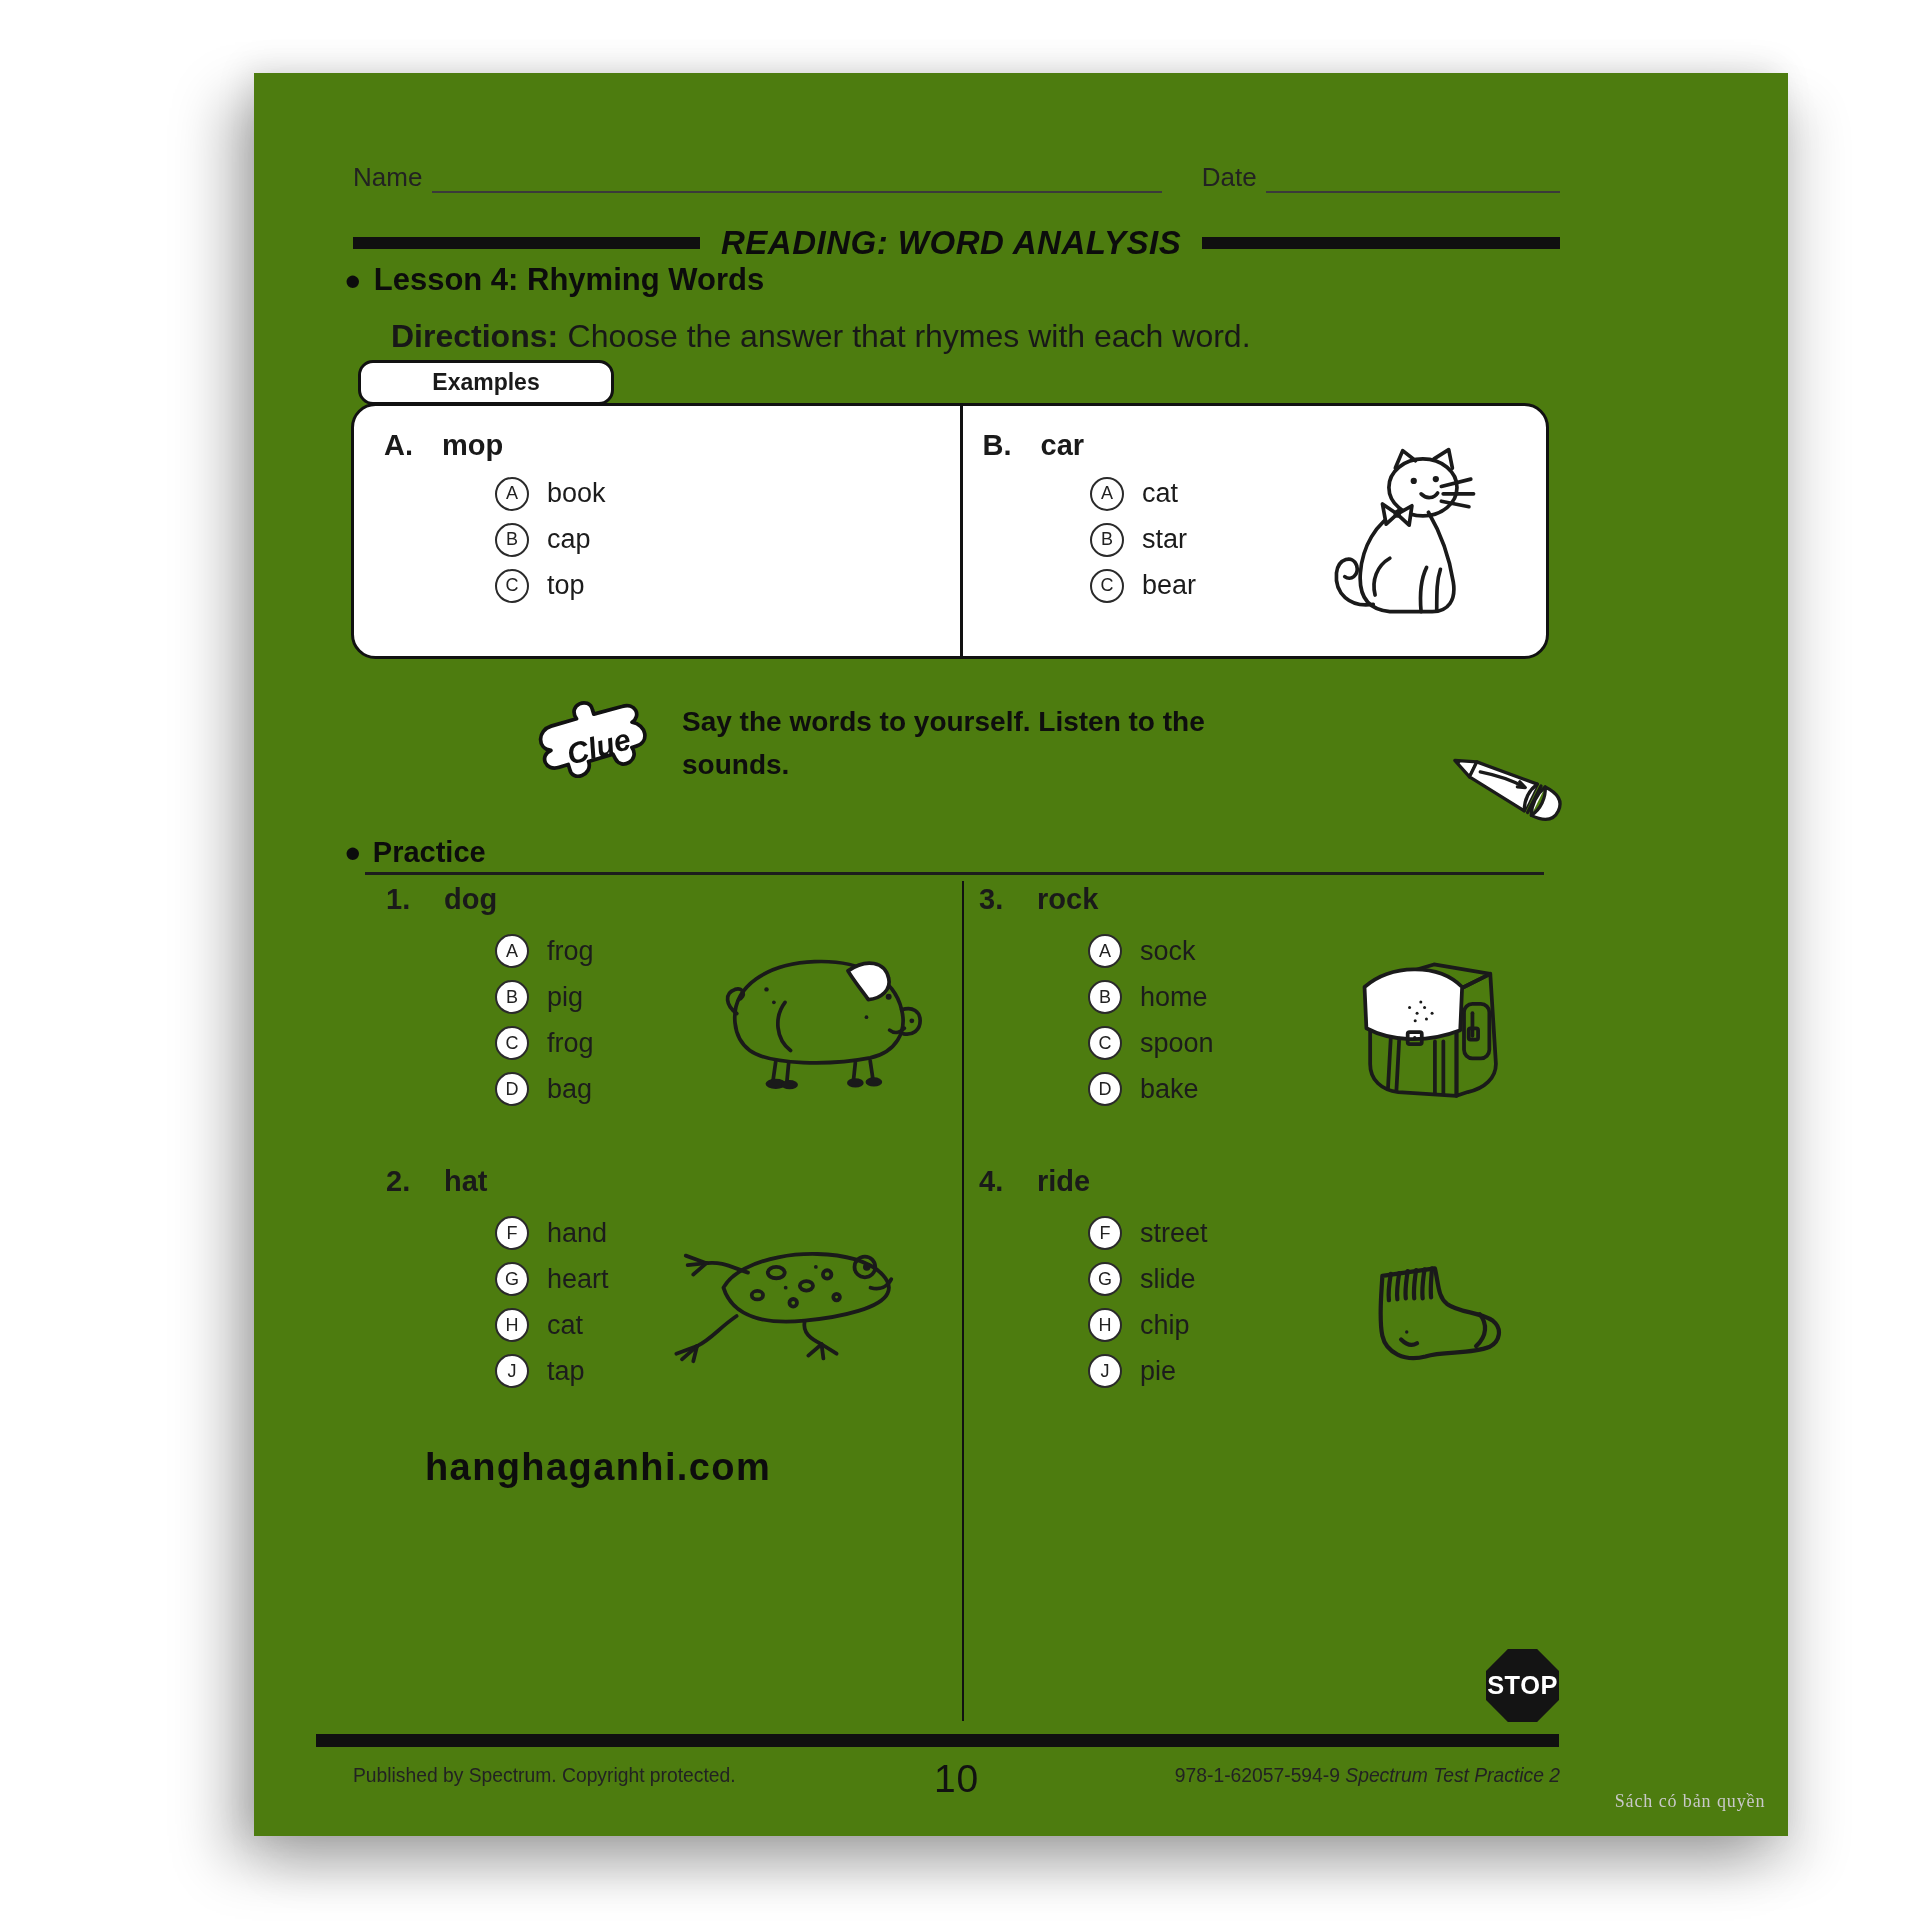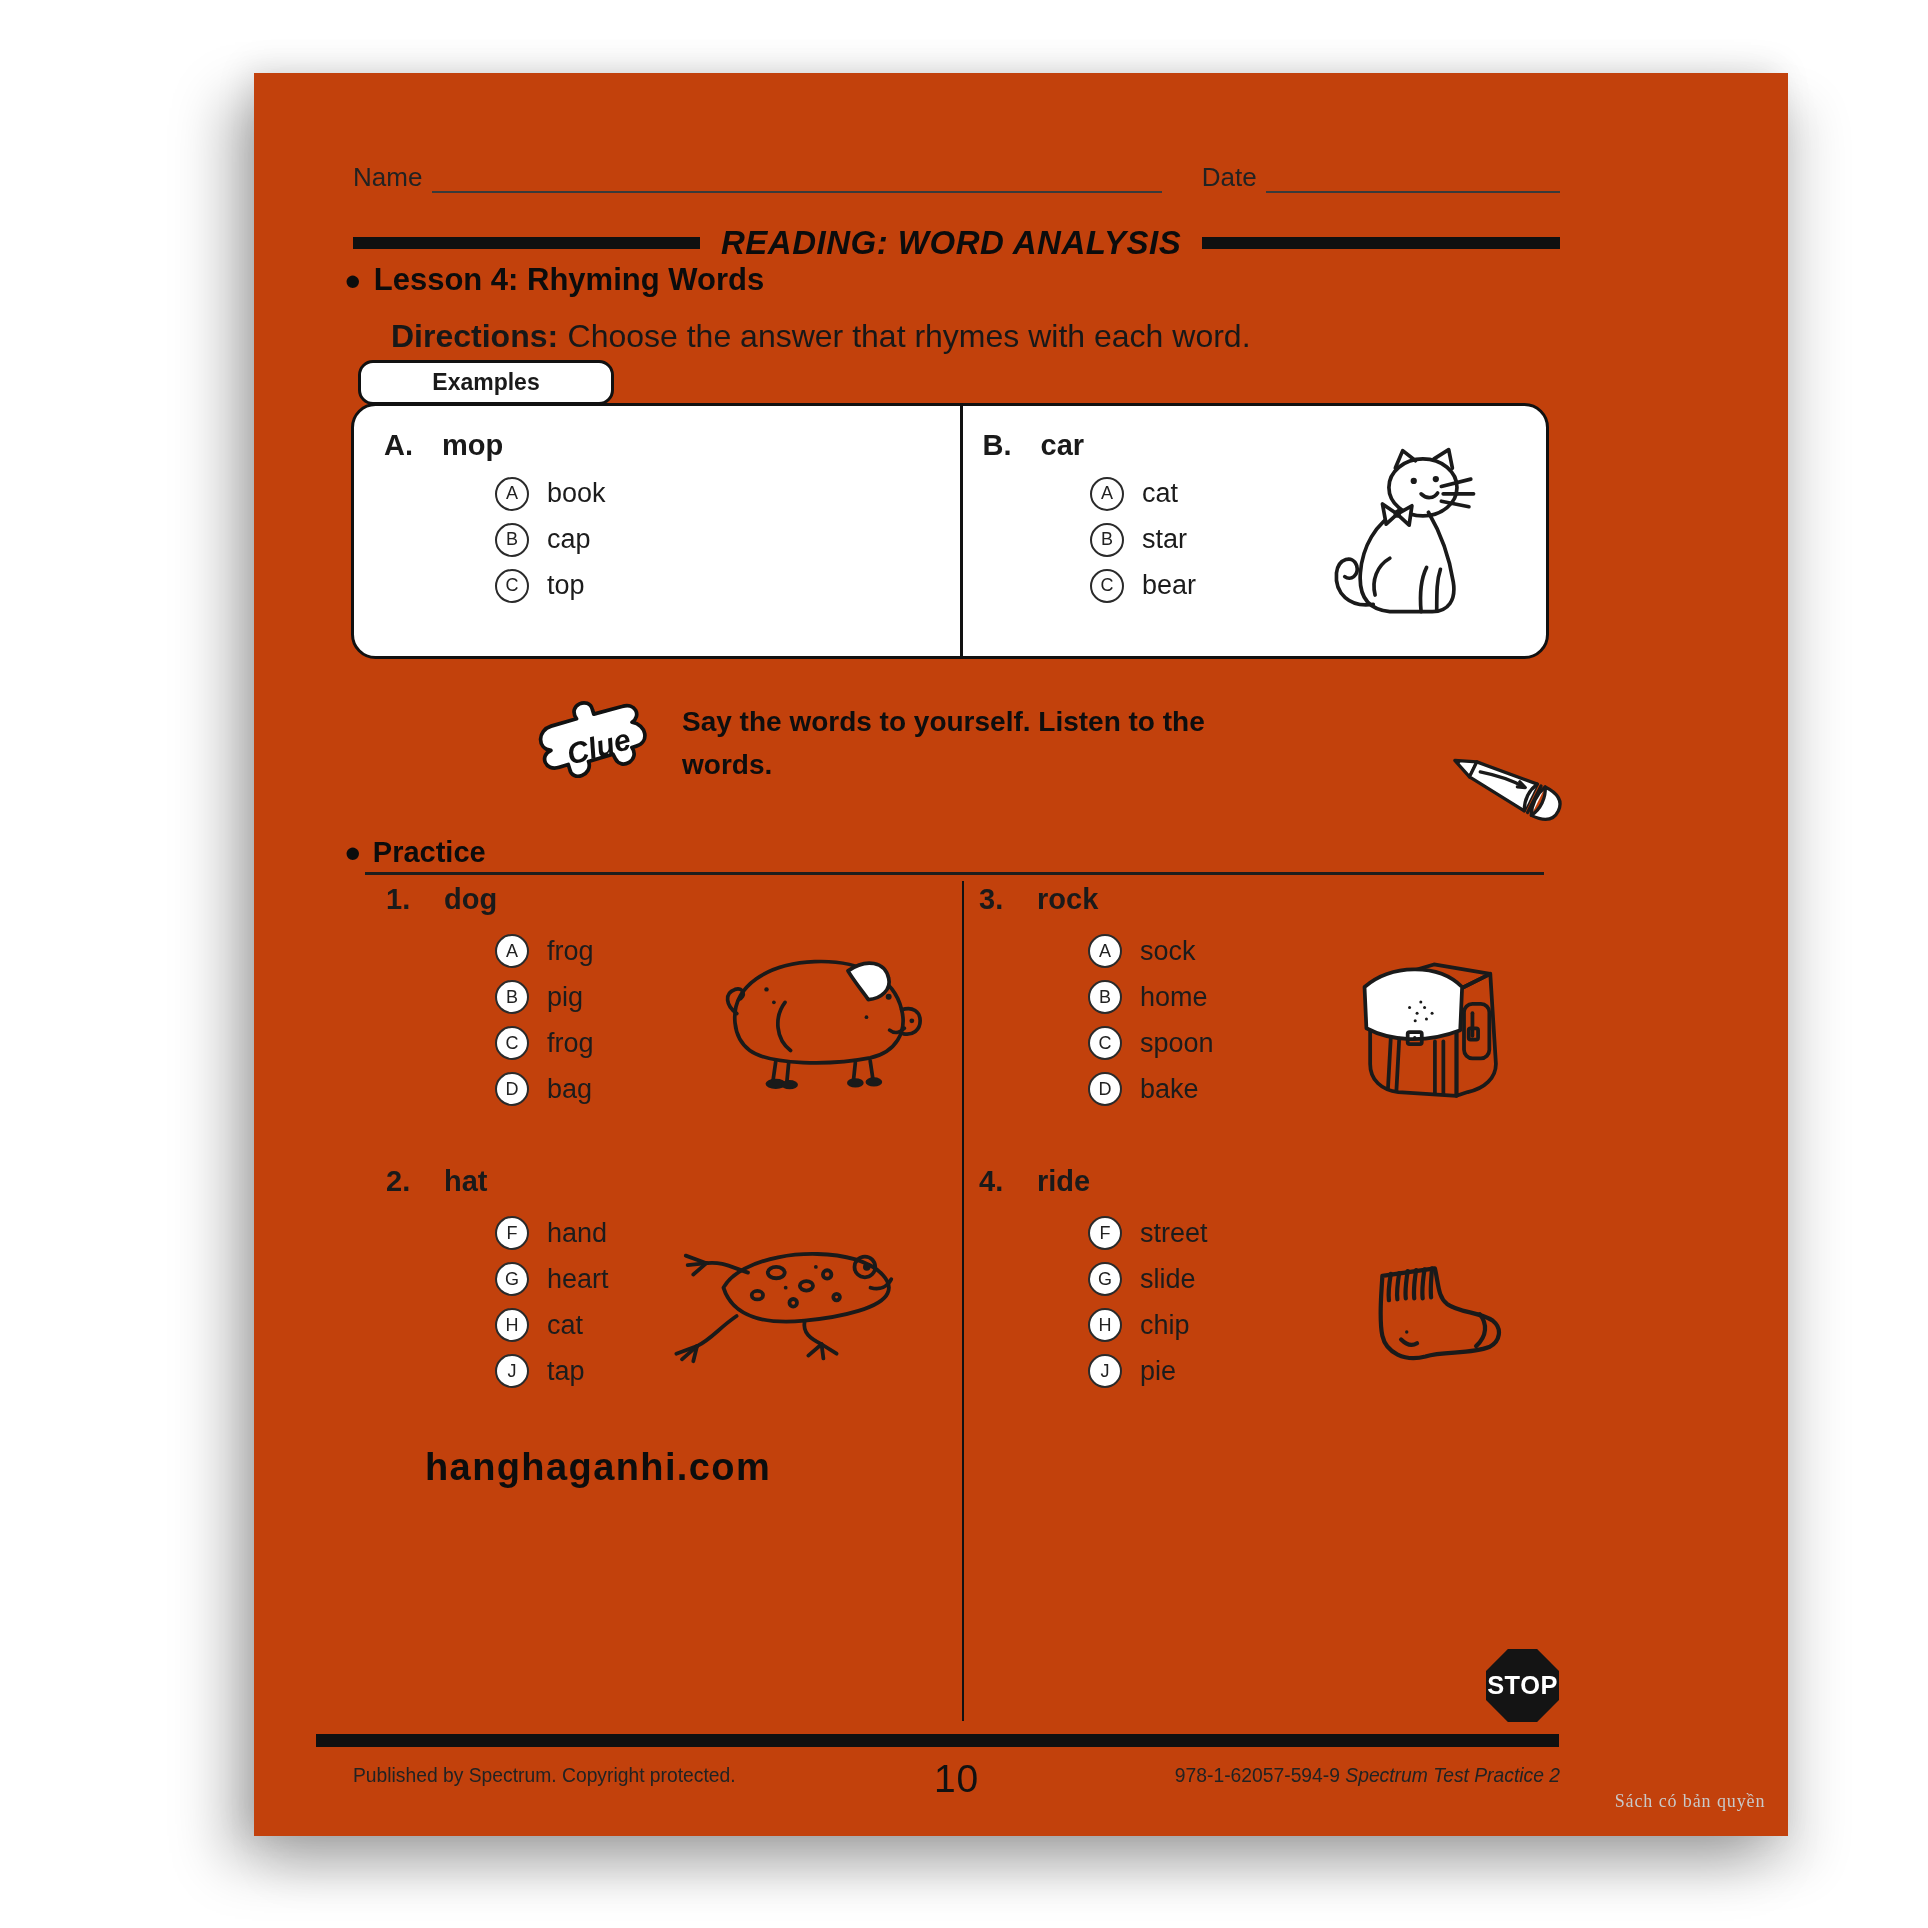--- a/index.html
+++ b/index.html
@@ -1,21 +1,21 @@
 <!DOCTYPE html>
 <html style="font-size:15px"><head>
 <meta charset="utf-8">
 <style>
   * { margin:0; padding:0; box-sizing:border-box; }
   html,body { width:1928px; height:1928px; background:#ffffff; overflow:hidden;
               font-family:"Liberation Sans", sans-serif; }
   .abs { position:absolute; }
   .page {
     position:absolute; left:254px; top:73px; width:1534px; height:1763px;
-    background:#c2410c; color:#1a1a1a;
+    background:#4d7c0f; color:#1a1a1a;
     box-shadow:-28px 26px 52px rgba(0,0,0,.26), -7.5px -5.6px 30px rgba(0,0,0,.10),
                21px 32px 45px rgba(0,0,0,.12);
   }
   
   .hdr { left:99px; top:89px; width:1207px; display:flex; align-items:flex-end; font-size:26px; color:#222; }
   .hdr .lbl { margin-right:9.4px; }
   .wline { border-bottom:2.4px solid #3a3a3a; height:30px; }
   .name-line { flex:1; margin-right:40px; }
   .date-line { width:294px; }
   
@@ -192,21 +192,21 @@
 
   <div class="abs clue-wrap">
     <svg class="clue-puzzle" width="158" height="117" viewBox="0 0 170 125">
       <g transform="rotate(-6 85 62)" stroke="#111" stroke-width="4" fill="#fff" stroke-linecap="round" stroke-linejoin="round">
         <path d="M34 34 L62 29 C53 13 78 6 80 21 L81 26 L112 21 C127 18 132 33 121 39 C136 43 138 62 123 65 L118 66 C126 80 104 90 99 76 L97 71 L70 76 C74 91 50 97 49 82 L48 77 L38 79 C22 82 18 64 31 60 C16 56 19 37 34 34 Z"></path>
         <text x="48" y="72" transform="rotate(-9 85 62)" font-size="32" font-weight="bold" font-style="italic" fill="#111" stroke="none">Clue</text>
       </g>
     </svg>
     <div class="clue-text">
       <div>Say the words to yourself. Listen to the</div>
-      <div>words.</div>
+      <div>sounds.</div>
     </div>
   </div>
 
   <svg class="abs pencil" width="130" height="94" viewBox="0 0 140 100">
     <g transform="rotate(26 70 50)" stroke="#1a1a1a" stroke-width="3.5" fill="#fff" stroke-linecap="round" stroke-linejoin="round">
       <path d="M28 38 L6 47 L28 56 Z"></path>
       <path d="M28 38 L97 31 L97 63 L28 56 Z" stroke-linejoin="round"></path>
       <path d="M12 44 L6 47 L12 50 Z" fill="#1a1a1a" stroke="none"></path>
       <path d="M97 31 C92 41 92 53 97 63"></path>
       <path d="M106 30 C101 41 101 54 106 64"></path>

